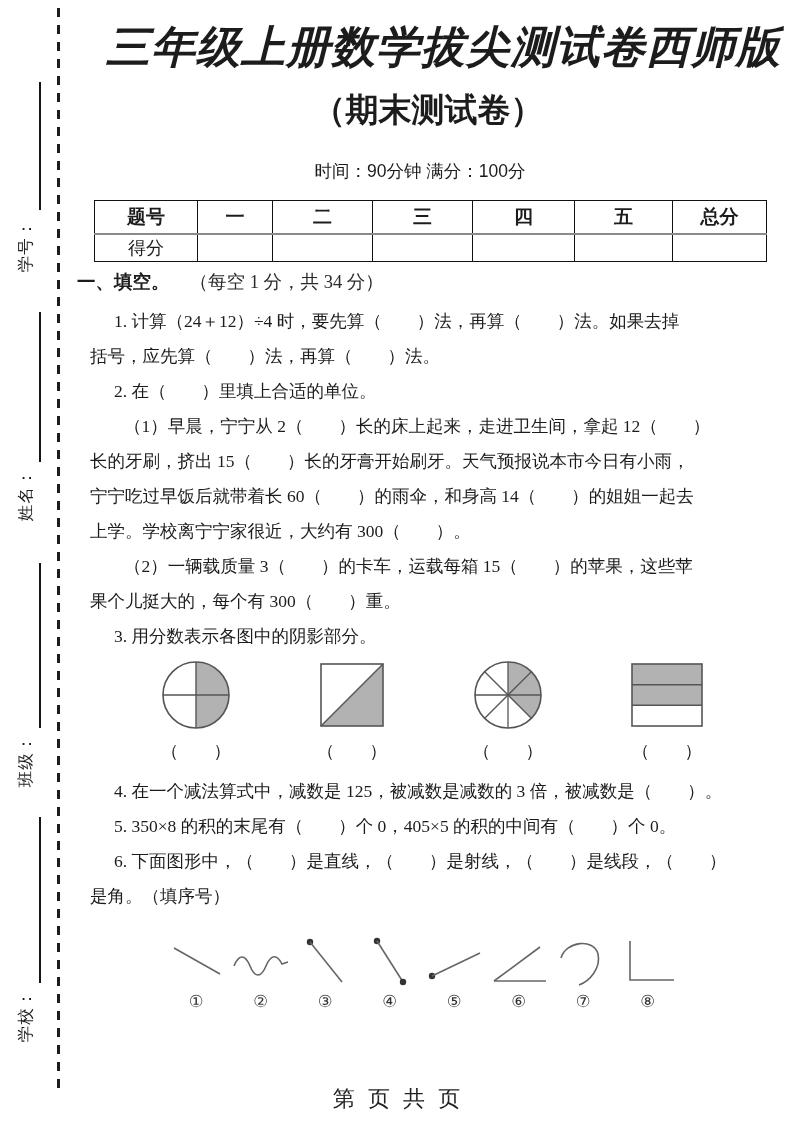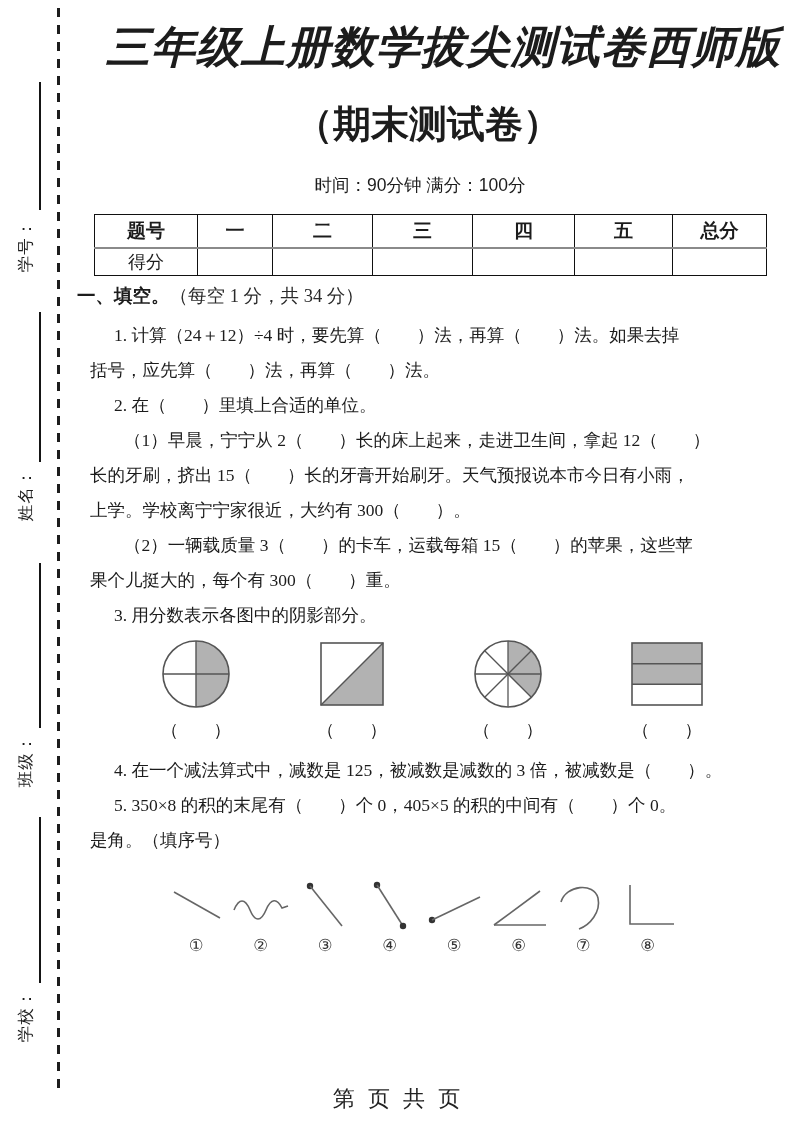--- a/index.html
+++ b/index.html
@@ -10,34 +10,34 @@
   .m-line{position:absolute;left:39px;width:1.5px;background:#151515;}
   .m-field{position:absolute;left:5px;width:42px;height:62px;display:flex;align-items:center;justify-content:center;}
   .m-label{transform:rotate(-90deg);white-space:nowrap;font-size:16.5px;letter-spacing:1px;}
   .binding-dash{position:absolute;left:57px;top:8px;width:2.6px;height:1082px;
         background:repeating-linear-gradient(180deg,#1d1d1d 0 9px,transparent 9px 17px);}
 
   
   .content{position:absolute;left:75px;top:0;width:706px;}
   .title{margin-top:20px;text-align:right;font-family:"Liberation Sans","DejaVu Sans",sans-serif;
          font-weight:900;font-size:44px;line-height:54px;letter-spacing:1px;font-style:italic;}
-  .subtitle{margin-top:28px;text-align:center;font-family:"Liberation Sans","DejaVu Sans",sans-serif;
-         font-weight:900;font-size:38px;line-height:44px;}
+  .subtitle{margin-top:14px;text-align:center;font-family:"Liberation Sans","DejaVu Sans",sans-serif;
+         font-weight:900;font-size:33px;line-height:44px;}
   .meta{margin-top:26px;text-align:center;padding-right:16px;font-size:17.5px;line-height:26px;
          font-family:"Liberation Sans","DejaVu Sans",sans-serif;}
 
   table.score{border-collapse:collapse;margin:16px 0 0 19px;table-layout:fixed;}
   table.score td{border:1.6px solid #111;text-align:center;vertical-align:middle;padding:0;}
   tr.hdr td{height:32px;font-weight:bold;font-size:19px;}
   tr.scr td{height:26px;font-weight:normal;font-size:18px;border-top:2.5px solid #8a8a8a;}
   td.lbl{font-family:"Liberation Sans","DejaVu Sans",sans-serif;}
 
   .sec{margin-top:6px;padding-left:2px;font-size:18.5px;line-height:27px;}
   .sec b{font-family:"Liberation Sans","DejaVu Sans",sans-serif;font-weight:900;}
-  .sec span{color:#2a2a2a;}
+  .sec span{color:#2a2a2a;margin-left:20px;}
 
   .flow{padding:8px 14px 0 15px;font-size:17.5px;}
   .ql{line-height:35px;white-space:nowrap;}
   .in1{padding-left:24px;} 
   .in2{padding-left:34px;} 
 
   
   .frow{display:flex;justify-content:space-between;width:545px;margin:6px 0 0 70px;}
   .fcell{display:flex;flex-direction:column;align-items:center;}
   .fcell .fig{height:70px;display:flex;align-items:center;justify-content:center;}
@@ -120,20 +120,21 @@
     <div class="sec">
       <b>一、填空。</b><span>（每空 1 分，共 34 分）</span>
     </div>
 
     <div class="flow">
       <div class="ql in1">1. 计算（24＋12）÷4 时，要先算（　　）法，再算（　　）法。如果去掉</div>
       <div class="ql">括号，应先算（　　）法，再算（　　）法。</div>
       <div class="ql in1">2. 在（　　）里填上合适的单位。</div>
       <div class="ql in2">（1）早晨，宁宁从 2（　　）长的床上起来，走进卫生间，拿起 12（　　）</div>
       <div class="ql">长的牙刷，挤出 15（　　）长的牙膏开始刷牙。天气预报说本市今日有小雨，</div>
+      <div class="ql">宁宁吃过早饭后就带着长 60（　　）的雨伞，和身高 14（　　）的姐姐一起去</div>
       <div class="ql">上学。学校离宁宁家很近，大约有 300（　　）。</div>
       <div class="ql in2">（2）一辆载质量 3（　　）的卡车，运载每箱 15（　　）的苹果，这些苹</div>
       <div class="ql">果个儿挺大的，每个有 300（　　）重。</div>
       <div class="ql in1">3. 用分数表示各图中的阴影部分。</div>
 
       <div class="frow">
         <div class="fcell">
           <div class="fig">
             <svg width="72" height="72" viewBox="0 0 72 72">
               <path class="shade" d="M36,36 L36,3 A33,33 0 0 1 36,69 Z" fill="#b2b2b2"></path>
@@ -175,20 +176,21 @@
               <line x1="3" y1="23.7" x2="73" y2="23.7" stroke="#555" stroke-width="1.4"></line>
               <line x1="3" y1="44.3" x2="73" y2="44.3" stroke="#555" stroke-width="1.4"></line>
             </svg>
           </div>
           <div class="blank">（　　）</div>
         </div>
       </div>
 
       <div class="ql in1" style="margin-top:8px">4. 在一个减法算式中，减数是 125，被减数是减数的 3 倍，被减数是（　　）。</div>
       <div class="ql in1">5. 350×8 的积的末尾有（　　）个 0，405×5 的积的中间有（　　）个 0。</div>
+      <div class="ql in1">6. 下面图形中，（　　）是直线，（　　）是射线，（　　）是线段，（　　）</div>
       <div class="ql">是角。（填序号）</div>
 
       <div class="grow">
         <div class="gcell">
           <svg width="60" height="52" viewBox="0 0 60 52">
             <line x1="8" y1="12" x2="54" y2="38" stroke="#666" stroke-width="1.6"></line>
           </svg>
           <div class="lab">①</div>
         </div>
         <div class="gcell">

